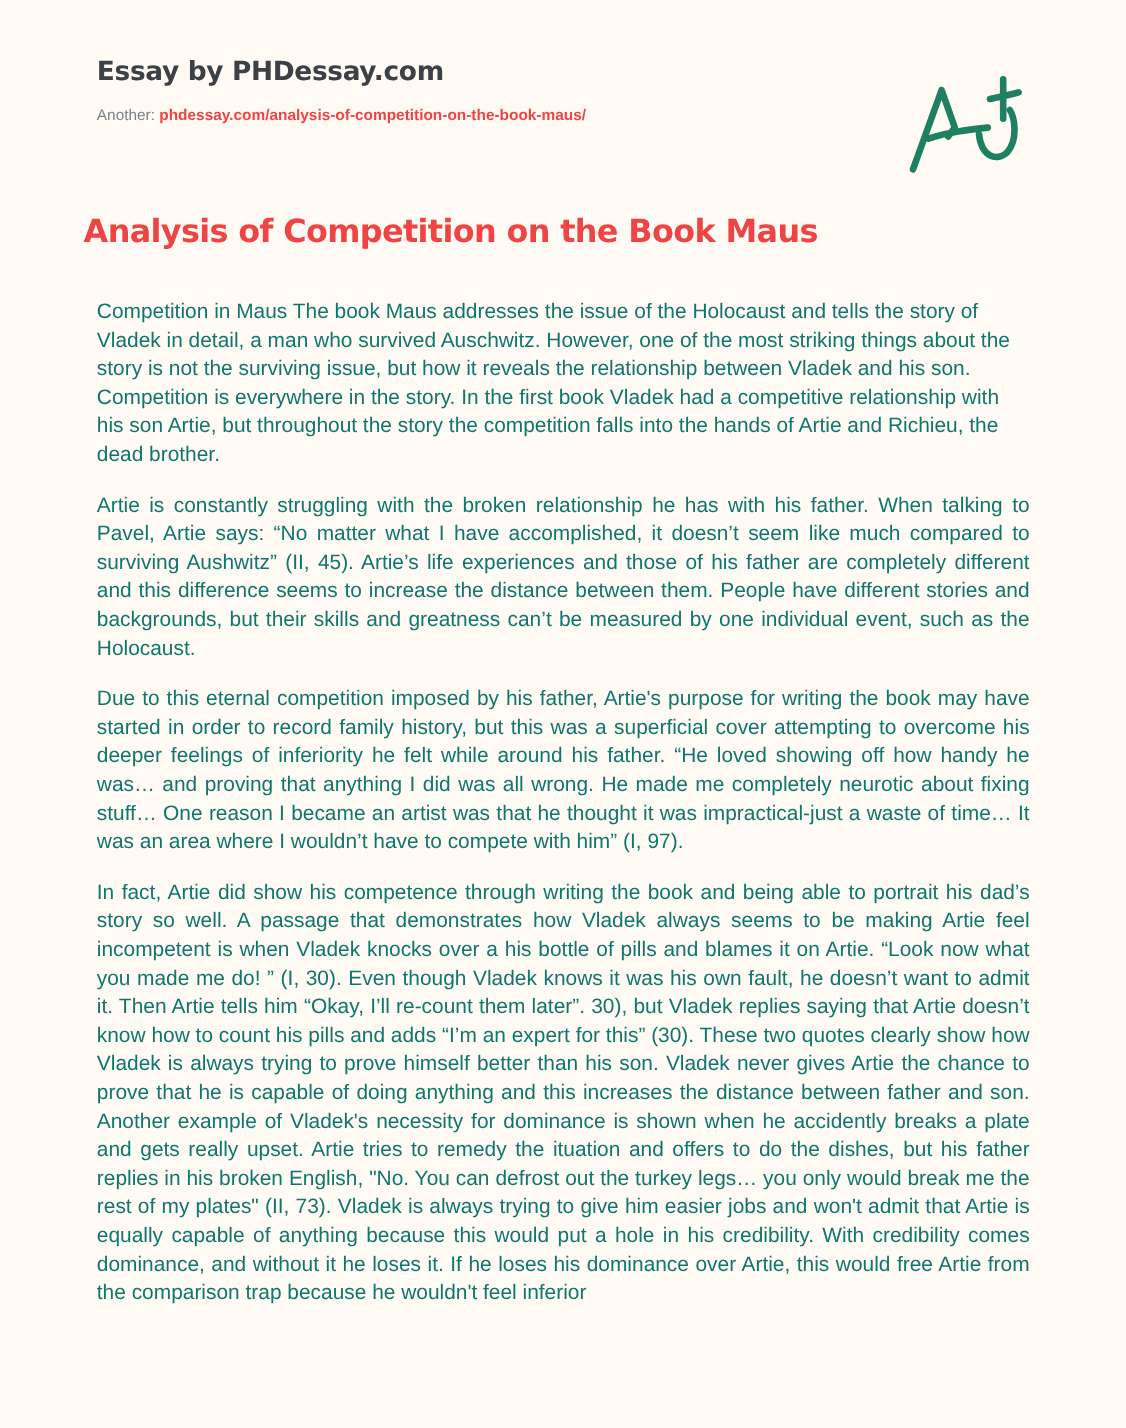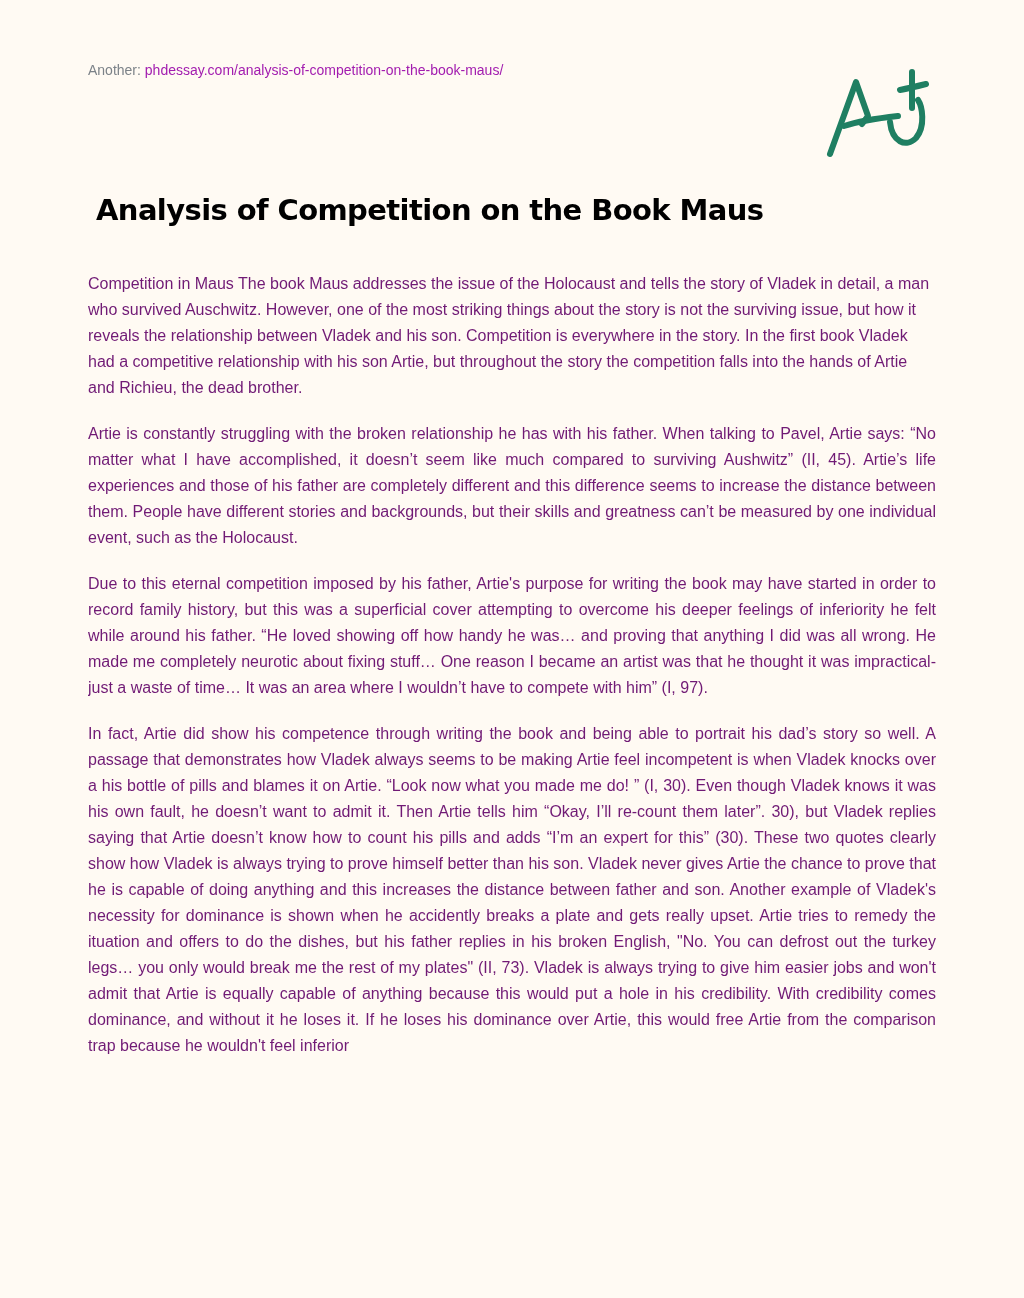--- a/index.html
+++ b/index.html
@@ -30,65 +30,67 @@
       margin: 0;
       line-height: 34px;
     }
     .source {
       margin-top: 13px;
       font-size: 14px;
       color: #7c8288;
       line-height: 18px;
     }
     .source a {
-      color: #a21caf;
+      color: #ef4444;
       text-decoration: none;
+      font-weight: bold;
     }
     .logo {
       position: absolute;
       left: 822px;
       top: 64px;
       width: 110px;
       height: 100px;
     }
     .title {
       position: absolute;
-      left: 96px;
+      left: 76px;
       top: 190px;
       margin: 0;
       font-family: "DejaVu Sans", sans-serif;
       font-weight: bold;
       font-size: 29px;
-      color: #000000;
+      color: #ef4444;
       letter-spacing: -0.6px;
       line-height: 40px;
     }
     .content {
       position: absolute;
       left: 88px;
       top: 271px;
       width: 848px;
       height: 985px;
       overflow: hidden;
     }
     .content p {
       margin: 0 0 20px 0;
-      font-size: 16px;
+      font-size: 19px;
       line-height: 26px;
-      color: #701a75;
+      color: #0f766e;
       text-align: justify;
     }
     .content p.first {
       text-align: left;
     }
   </style>
 </head>
 <body>
 
 <header class="header">
+  <h2 class="brand">Essay by PHDessay.com</h2>
   <div class="source">
     <span>Another: </span><a>phdessay.com/analysis-of-competition-on-the-book-maus/</a>
   </div>
 </header>
 
 <div class="logo">
   <svg width="110" height="100" viewBox="0 0 110 100" fill="none" stroke="#1f7f62" stroke-width="6" stroke-linecap="round" stroke-linejoin="round">
     <path d="M8 90 L34 18 L46 52 L40 60"></path>
     <path d="M22 62 C40 56 58 54 76 52"></path>
     <path d="M90 8 L90 44"></path>

